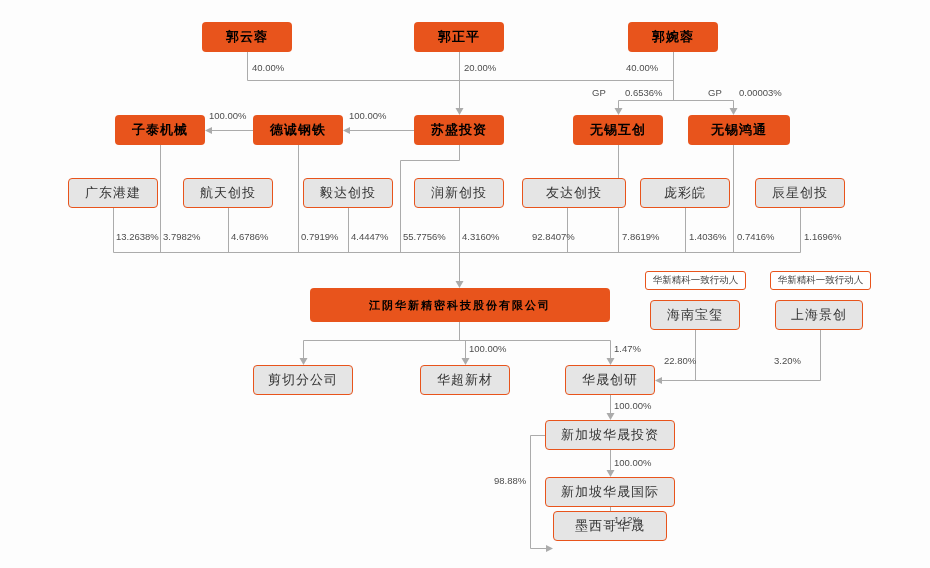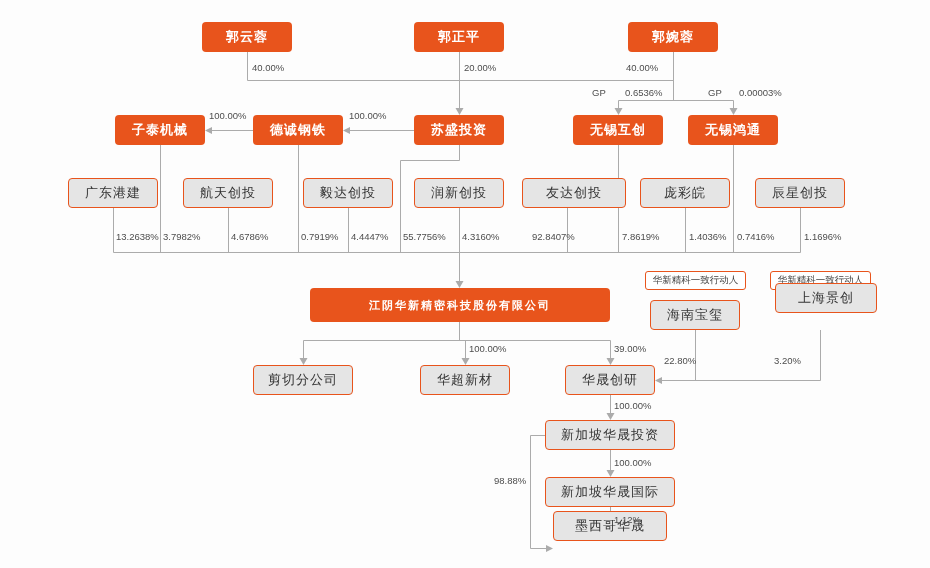--- a/index.html
+++ b/index.html
@@ -5,21 +5,21 @@
   :root { --accent:#E8541C; --line:#ABABAB; --pct:#4D4D4D; --dark:#333333; }
   * { margin:0; padding:0; box-sizing:border-box; }
   html,body { background:#ffffff; }
   body { font-family:"Liberation Sans","DejaVu Sans",sans-serif; }
   .canvas { position:relative; width:930px; height:568px; background:#fdfdfd; overflow:hidden; }
   .lines { position:absolute; left:0; top:0; width:930px; height:568px; }
   .lines path { stroke:var(--line); stroke-width:1; fill:none; }
   .lines polygon { fill:var(--line); }
   .bf, .bo { position:absolute; display:flex; align-items:center; justify-content:center;
              border-radius:4px; font-size:13px; letter-spacing:1px; white-space:nowrap; }
-  .bf { background:var(--accent); color:#ffffff; font-weight:bold; }
+  .bf { background:var(--accent); color:#000000; font-weight:bold; }
   .bo { background:#e5e5e5; border:1.5px solid var(--accent); color:var(--dark); font-weight:500; }
   .main-box { font-size:11px; letter-spacing:2px; }
   .tag { position:absolute; display:flex; align-items:center; justify-content:center;
          background:#ffffff; border:1px solid var(--accent); border-radius:3px;
          font-size:9.5px; color:#444444; white-space:nowrap; }
   .pct { position:absolute; font-size:9.5px; color:var(--pct); white-space:nowrap; }
 </style>
 </head>
 <body>
 
@@ -54,36 +54,36 @@
   </svg>
 
   <div class="bf" style="left:202px;top:22px;width:90px;height:30px">郭云蓉</div>
   <div class="bf" style="left:414px;top:22px;width:90px;height:30px">郭正平</div>
   <div class="bf" style="left:628px;top:22px;width:90px;height:30px">郭婉蓉</div>
 
   <div class="bf" style="left:115px;top:115px;width:90px;height:30px">子泰机械</div>
   <div class="bf" style="left:253px;top:115px;width:90px;height:30px">德诚钢铁</div>
   <div class="bf" style="left:414px;top:115px;width:90px;height:30px">苏盛投资</div>
   <div class="bf" style="left:573px;top:115px;width:90px;height:30px">无锡互创</div>
-  <div class="bf" style="left:688px;top:115px;width:90px;height:30px">无锡鸿通</div>
+  <div class="bf" style="left:688px;top:115px;width:102px;height:30px">无锡鸿通</div>
 
   <div class="bo" style="left:68px;top:178px;width:90px;height:30px">广东港建</div>
   <div class="bo" style="left:183px;top:178px;width:90px;height:30px">航天创投</div>
   <div class="bo" style="left:303px;top:178px;width:90px;height:30px">毅达创投</div>
   <div class="bo" style="left:414px;top:178px;width:90px;height:30px">润新创投</div>
   <div class="bo" style="left:522px;top:178px;width:104px;height:30px">友达创投</div>
   <div class="bo" style="left:640px;top:178px;width:90px;height:30px">庞彩皖</div>
   <div class="bo" style="left:755px;top:178px;width:90px;height:30px">辰星创投</div>
 
   <div class="bf main-box" style="left:310px;top:288px;width:300px;height:34px">江阴华新精密科技股份有限公司</div>
 
   <div class="tag" style="left:645px;top:271px;width:101px;height:19px">华新精科一致行动人</div>
   <div class="tag" style="left:770px;top:271px;width:101px;height:19px">华新精科一致行动人</div>
   <div class="bo" style="left:650px;top:300px;width:90px;height:30px">海南宝玺</div>
-  <div class="bo" style="left:775px;top:283px;width:102px;height:30px">上海景创</div>
+  <div class="bo" style="left:775px;top:300px;width:88px;height:30px">上海景创</div>
 
   <div class="bo" style="left:253px;top:365px;width:100px;height:30px">剪切分公司</div>
   <div class="bo" style="left:420px;top:365px;width:90px;height:30px">华超新材</div>
   <div class="bo" style="left:565px;top:365px;width:90px;height:30px">华晟创研</div>
 
   <div class="bo" style="left:545px;top:420px;width:130px;height:30px">新加坡华晟投资</div>
   <div class="bo" style="left:545px;top:477px;width:130px;height:30px">新加坡华晟国际</div>
   <div class="bo" style="left:553px;top:511px;width:114px;height:30px">墨西哥华晟</div>
 
   <span class="pct" style="left:252px;top:62px">40.00%</span>
@@ -105,21 +105,21 @@
   <span class="pct" style="left:351px;top:231px">4.4447%</span>
   <span class="pct" style="left:403px;top:231px">55.7756%</span>
   <span class="pct" style="left:462px;top:231px">4.3160%</span>
   <span class="pct" style="left:532px;top:231px">92.8407%</span>
   <span class="pct" style="left:622px;top:231px">7.8619%</span>
   <span class="pct" style="left:689px;top:231px">1.4036%</span>
   <span class="pct" style="left:737px;top:231px">0.7416%</span>
   <span class="pct" style="left:804px;top:231px">1.1696%</span>
 
   <span class="pct" style="left:469px;top:343px">100.00%</span>
-  <span class="pct" style="left:614px;top:343px">39.00%</span>
+  <span class="pct" style="left:614px;top:343px">1.47%</span>
   <span class="pct" style="left:664px;top:355px">22.80%</span>
   <span class="pct" style="left:774px;top:355px">3.20%</span>
 
   <span class="pct" style="left:614px;top:400px">100.00%</span>
   <span class="pct" style="left:614px;top:457px">100.00%</span>
   <span class="pct" style="left:614px;top:514px">1.12%</span>
   <span class="pct" style="left:494px;top:475px">98.88%</span>
 
 </div>
 

